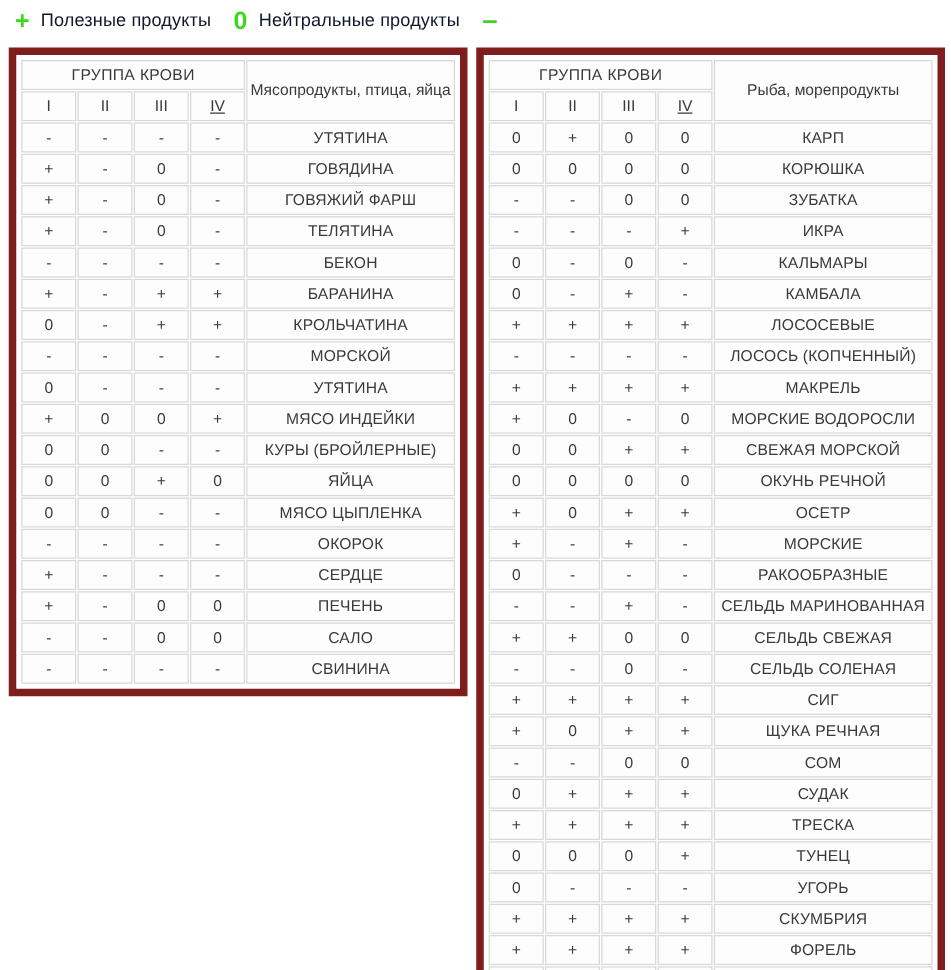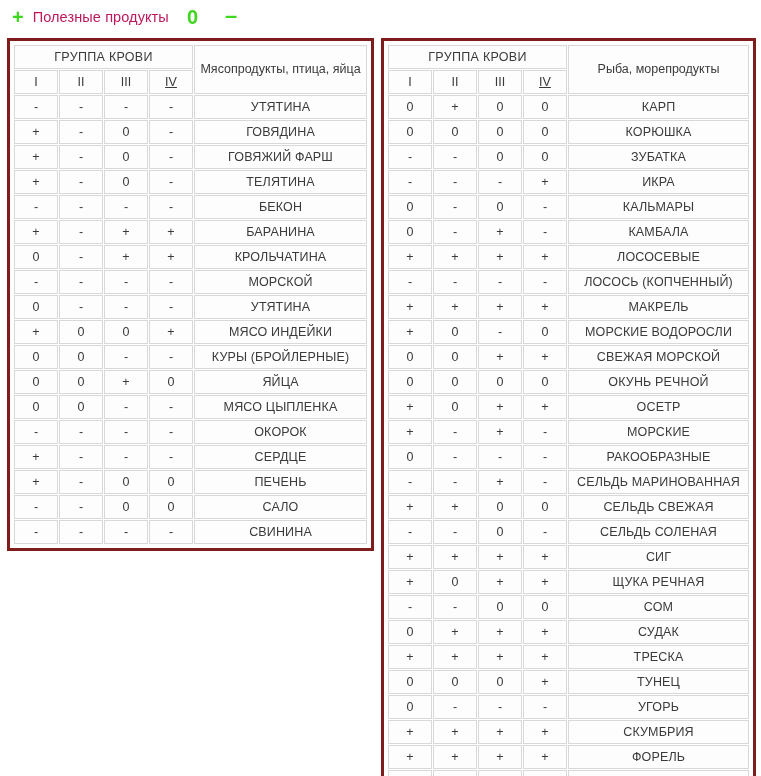--- a/index.html
+++ b/index.html
@@ -38,33 +38,33 @@
     margin-right: 9px;
     display: inline-block;
   }
   .legend-sym.minus {
     font-size: 22px;
     position: relative;
     top: -1px;
   }
   .legend-text {
     font-size: 14.5px;
-    color: #be185d;
+    color: #0f172a;
     letter-spacing: 0.1px;
   }
 
   
   .tables {
     display: flex;
     align-items: flex-start;
     padding: 4px 0 0 7px;
     box-sizing: border-box;
   }
   .table-frame {
-    border: 3px solid #7f1d1d;
+    border: 6px solid #7f1d1d;
     background: #ffffff;
     padding: 3px;
     box-sizing: border-box;
   }
   .table-frame.left  { width: 367px; }
   .table-frame.right { width: 375px; margin-left: 7px; }
 
   table.grid {
     border-collapse: separate;
     border-spacing: 1px;
@@ -128,20 +128,21 @@
 </head>
 <body>
 
 <div class="legend" id="legend">
     <div class="legend-item">
       <span class="legend-sym" style="color: rgb(62, 215, 30);">+</span>
       <span class="legend-text">Полезные продукты</span>
     </div>
     <div class="legend-item">
       <span class="legend-sym" style="color: rgb(62, 215, 30);">0</span>
+      <span class="legend-text">Нейтральные продукты</span>
     </div>
     <div class="legend-item">
       <span class="legend-sym minus" style="color: rgb(62, 215, 30);">–</span>
     </div>
   </div>
 
 <div class="tables">
   <div class="table-frame left">
     <table class="grid left" id="table-0">
         <colgroup>

